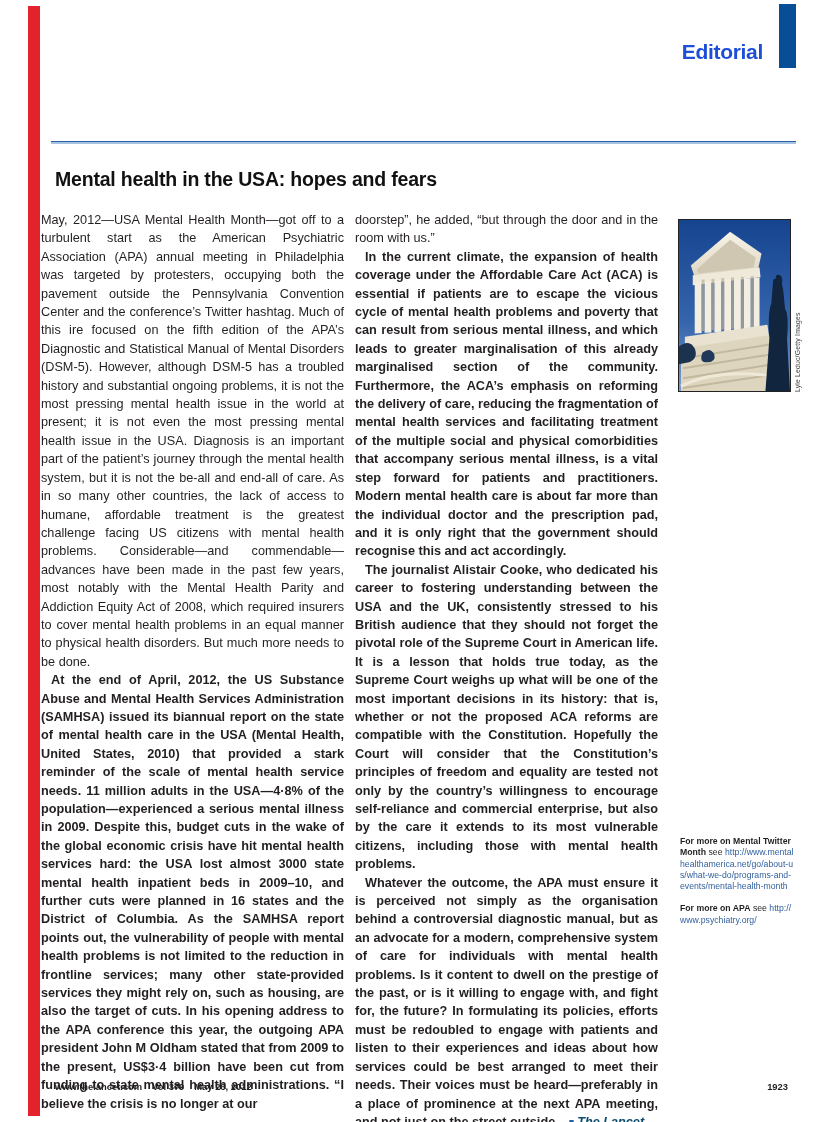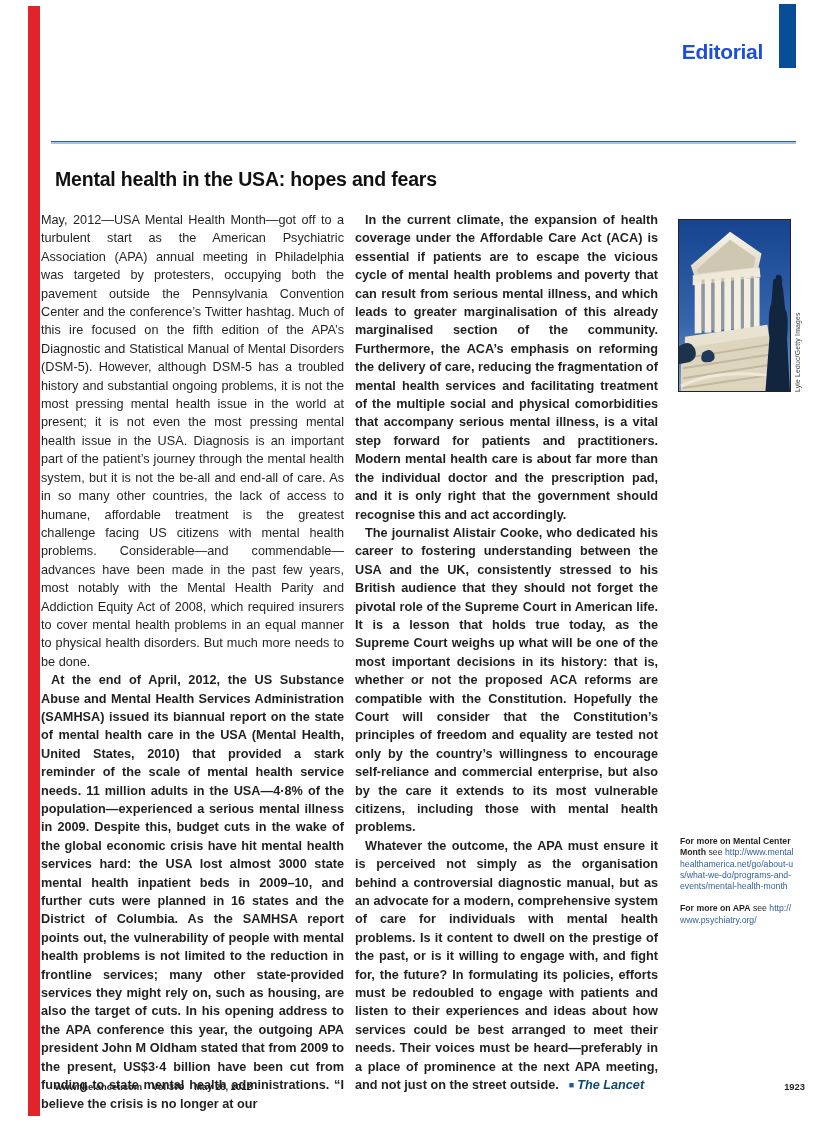--- a/index.html
+++ b/index.html
@@ -38,39 +38,40 @@
   .sidebar { position:absolute; left:680px; top:836px; width:114px; }
   .side-note { margin-bottom:11px; font-size:8.7px; line-height:11.3px; }
   .side-note .lbl { font-weight:bold; color:#231f20; }
   .side-note .see { color:#231f20; }
   .side-note .url { color:#33619f; word-break:break-all; }
   .footer-left {
     position:absolute; left:55px; top:1081px; font-size:9.4px; font-weight:bold; color:#231f20;
   }
   .footer-left span { margin-right:10px; }
   .footer-page {
-    position:absolute; right:30px; top:1081px; font-size:9.4px; font-weight:bold; color:#231f20;
+    position:absolute; right:47px; top:1081px; font-size:9.4px; font-weight:bold; color:#231f20;
   }
 </style>
 </head>
 <body>
 
 <div class="red-band"></div>
 <div class="editorial-bar"></div>
 <div class="editorial-label">Editorial</div>
 <div class="top-rule"></div>
 
 <h1 class="article-title">Mental health in the USA: hopes and fears</h1>
 
 <div class="columns">
   <div class="col">
     <p>May, 2012—USA Mental Health Month—got off to a turbulent start as the American Psychiatric Association (APA) annual meeting in Philadelphia was targeted by protesters, occupying both the pavement outside the Pennsylvania Convention Center and the conference’s Twitter hashtag. Much of this ire focused on the fifth edition of the APA’s Diagnostic and Statistical Manual of Mental Disorders (DSM-5). However, although DSM-5 has a troubled history and substantial ongoing problems, it is not the most pressing mental health issue in the world at present; it is not even the most pressing mental health issue in the USA. Diagnosis is an important part of the patient’s journey through the mental health system, but it is not the be-all and end-all of care. As in so many other countries, the lack of access to humane, affordable treatment is the greatest challenge facing US citizens with mental health problems. Considerable—and commendable—advances have been made in the past few years, most notably with the Mental Health Parity and Addiction Equity Act of 2008, which required insurers to cover mental health problems in an equal manner to physical health disorders. But much more needs to be done.</p>
     <p class="indent">At the end of April, 2012, the US Substance Abuse and Mental Health Services Administration (SAMHSA) issued its biannual report on the state of mental health care in the USA (Mental Health, United States, 2010) that provided a stark reminder of the scale of mental health service needs. 11 million adults in the USA—4·8% of the population—experienced a serious mental illness in 2009. Despite this, budget cuts in the wake of the global economic crisis have hit mental health services hard: the USA lost almost 3000 state mental health inpatient beds in 2009–10, and further cuts were planned in 16 states and the District of Columbia. As the SAMHSA report points out, the vulnerability of people with mental health problems is not limited to the reduction in frontline services; many other state-provided services they might rely on, such as housing, are also the target of cuts. In his opening address to the APA conference this year, the outgoing APA president John M Oldham stated that from 2009 to the present, US$3·4 billion have been cut from funding to state mental health administrations. “I believe the crisis is no longer at our</p>
   </div>
   <div class="col">
+    <p>doorstep”, he added, “but through the door and in the room with us.”</p>
     <p class="indent">In the current climate, the expansion of health coverage under the Affordable Care Act (ACA) is essential if patients are to escape the vicious cycle of mental health problems and poverty that can result from serious mental illness, and which leads to greater marginalisation of this already marginalised section of the community. Furthermore, the ACA’s emphasis on reforming the delivery of care, reducing the fragmentation of mental health services and facilitating treatment of the multiple social and physical comorbidities that accompany serious mental illness, is a vital step forward for patients and practitioners. Modern mental health care is about far more than the individual doctor and the prescription pad, and it is only right that the government should recognise this and act accordingly.</p>
     <p class="indent">The journalist Alistair Cooke, who dedicated his career to fostering understanding between the USA and the UK, consistently stressed to his British audience that they should not forget the pivotal role of the Supreme Court in American life. It is a lesson that holds true today, as the Supreme Court weighs up what will be one of the most important decisions in its history: that is, whether or not the proposed ACA reforms are compatible with the Constitution. Hopefully the Court will consider that the Constitution’s principles of freedom and equality are tested not only by the country’s willingness to encourage self-reliance and commercial enterprise, but also by the care it extends to its most vulnerable citizens, including those with mental health problems.</p>
     <p class="indent"><span>Whatever the outcome, the APA must ensure it is perceived not simply as the organisation behind a controversial diagnostic manual, but as an advocate for a modern, comprehensive system of care for individuals with mental health problems. Is it content to dwell on the prestige of the past, or is it willing to engage with, and fight for, the future? In formulating its policies, efforts must be redoubled to engage with patients and listen to their experiences and ideas about how services could be best arranged to meet their needs. Their voices must be heard—preferably in a place of prominence at the next APA meeting, and not just on the street outside.</span><span class="sig-square">■</span><span class="sig">The Lancet</span></p>
   </div>
 </div>
 
 <div class="photo-frame">
   <svg viewBox="0 0 113 173" preserveAspectRatio="none">
     <defs>
       <linearGradient id="sky" x1="0" y1="0" x2="0" y2="1">
@@ -118,21 +119,21 @@
     <path d="M99 56 q5 -2 6 4 q1 6 -4 7 q-5 0 -2 -11z" fill="#12253f"></path>
 
     <path d="M0 128 Q10 120 16 130 Q20 140 10 144 L0 146 Z" fill="#1c3350"></path>
     <path d="M24 134 q8 -6 12 2 q2 8 -8 8 q-8 0 -4 -10z" fill="#20395a"></path>
   </svg>
 </div>
 <div class="photo-credit">Lyle Leduc/Getty Images</div>
 
 <div class="sidebar">
   <div class="side-note">
-    <span class="lbl">For more on Mental Center Month</span><span class="see"> see </span><span class="url">http://www.mentalhealthamerica.net/go/about-us/what-we-do/programs-and-events/mental-health-month</span>
+    <span class="lbl">For more on Mental Twitter Month</span><span class="see"> see </span><span class="url">http://www.mentalhealthamerica.net/go/about-us/what-we-do/programs-and-events/mental-health-month</span>
   </div>
   <div class="side-note">
     <span class="lbl">For more on APA</span><span class="see"> see </span><span class="url">http://www.psychiatry.org/</span>
   </div>
 </div>
 
 <div class="footer-left">
   <span>www.thelancet.com</span><span>Vol 379</span><span>May 26, 2012</span>
 </div>
 <div class="footer-page">1923</div>

